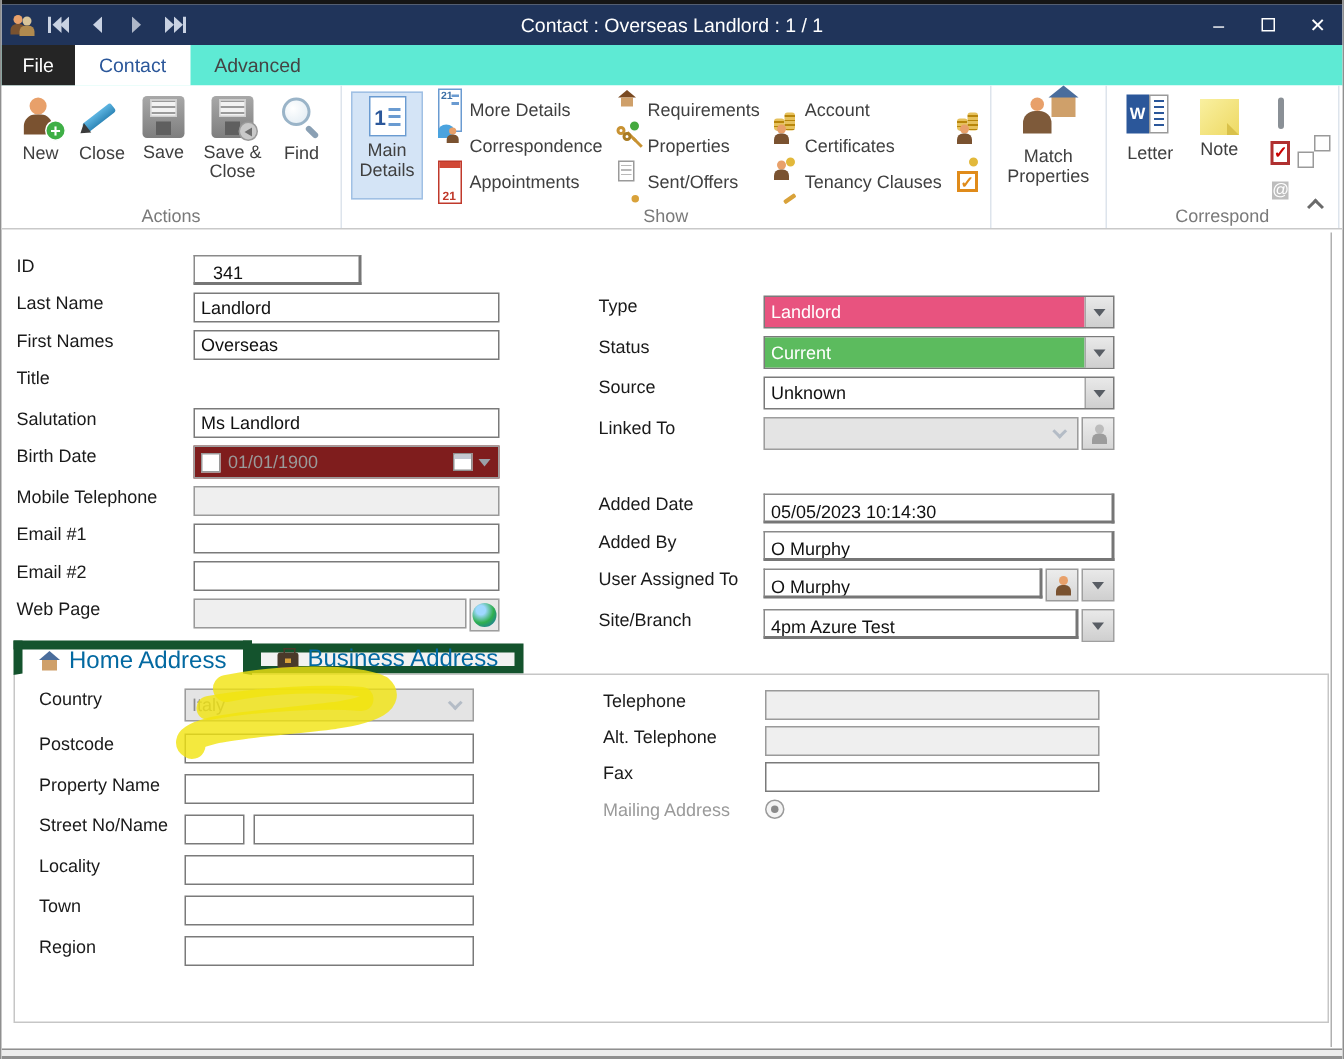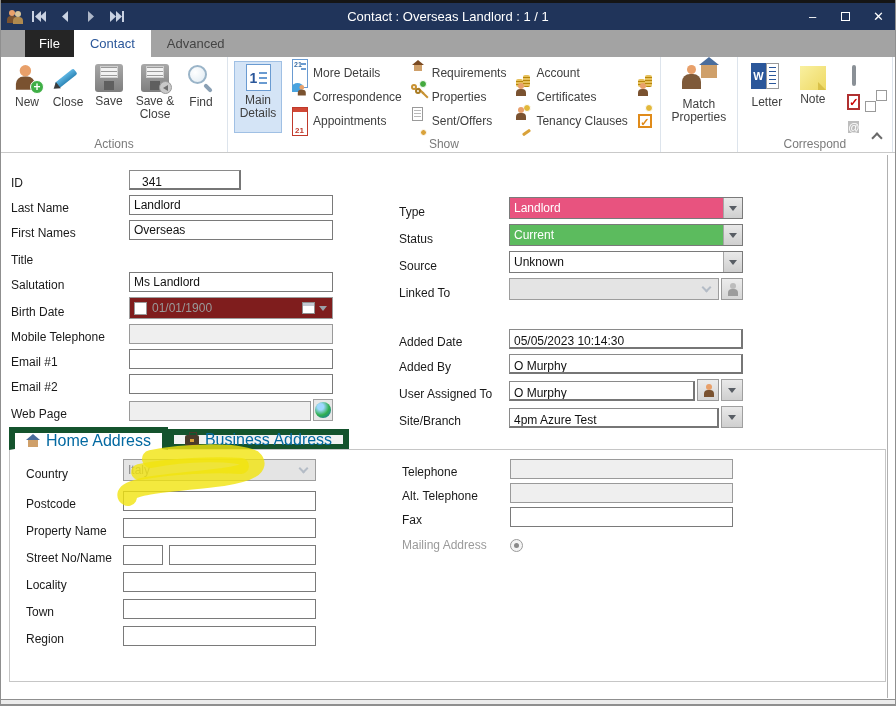--- a/index.html
+++ b/index.html
@@ -21,21 +21,21 @@
   .tb-people .pers:nth-child(2)::before { background:#d8c49a; }
   .tb-people .pers:nth-child(2)::after { background:#b08a4f; }
   .navbtn { width:23px; height:20px; margin-left:3px; display:flex; align-items:center; justify-content:center; flex:none; cursor:default; }
   .title { position:absolute; left:0; right:0; text-align:center; font-size:13px; color:#fff; pointer-events:none; }
   .wincontrols { margin-left:auto; display:flex; align-items:center; height:100%; }
   .wbtn { width:33px; height:100%; display:flex; align-items:center; justify-content:center;
           font-size:13px; color:#fff; }
   .maxbox { width:9px; height:9px; border:1px solid #fff; display:inline-block; }
 
   
-  .tabstrip { position:absolute; top:30px; left:0; right:0; height:27px; background:#a3a3a3; display:flex; padding-left:24px; }
+  .tabstrip { position:absolute; top:30px; left:0; right:0; height:27px; background:#5eead4; display:flex; }
   .tab { height:27px; display:flex; align-items:center; justify-content:center; padding:0 16px; font-size:13px; color:#444; }
   .tab-file { background:#252525; color:#fff; padding:0 14px; }
   .tab-active { color:#2b579a; background:#fff; }
 
   
   .ribbon { position:absolute; top:57px; left:0; right:0; height:96px; background:#fff;
             border-bottom:1px solid #c9c9c9; display:flex; }
   .rgroup { position:relative; height:100%; padding:4px 5px 16px 5px; display:flex; align-items:flex-start;
             border-right:1px solid #dde4ec; }
   .glabel { position:absolute; bottom:1px; left:0; right:0; text-align:center; font-size:12px; color:#7a7a7a; }
@@ -127,21 +127,21 @@
   .ic-pages span { position:absolute; width:11px; height:11px; background:#fff; border:1px solid #9a9a9a; }
   .ic-pages span:nth-child(1) { right:0; top:0; }
   .ic-pages span:nth-child(2) { left:0; bottom:0; }
   .ic-at { width:17px; height:15px; background:#bdbdbd; color:#fff; font-size:11px; text-align:center; line-height:15px; }
   .chev { position:absolute; right:14px; bottom:10px; width:8px; height:8px;
           border-left:2px solid #6a6a6a; border-top:2px solid #6a6a6a; transform:rotate(45deg); }
   .collapse-col { border-left:1px solid #dde4ec; width:48px; height:100%; position:relative; margin-left:auto; }
 
   
   .flabel { font-size:12px; color:#1a1a1a; flex:none; }
-  .frow { display:flex; align-items:flex-end; height:20px; margin-bottom:5px; }
+  .frow { display:flex; align-items:flex-start; height:20px; margin-bottom:5px; }
   .col-left { position:absolute; left:10px; top:170px; width:322px; }
   .col-left .flabel { width:118px; }
   .col-right { position:absolute; left:398px; top:172px; width:344px; }
   .col-right .flabel { width:110px; }
   .tb { height:20px; border:1px solid #7a7a7a; font-size:12px; padding:1px 4px; background:#fff;
         font-family:inherit; color:#111; flex:1; min-width:0; }
   .tbdis { background:#efefef; border-color:#9a9a9a; }
   .ul-fld { flex:1; height:20px; border-top:1px solid #8a8a8a; border-left:1px solid #8a8a8a;
             font-size:12px; padding:4px 4px 0; background:#fff; color:#111; }
   .id-fld { flex:none; width:112px;padding-left:12px; }

